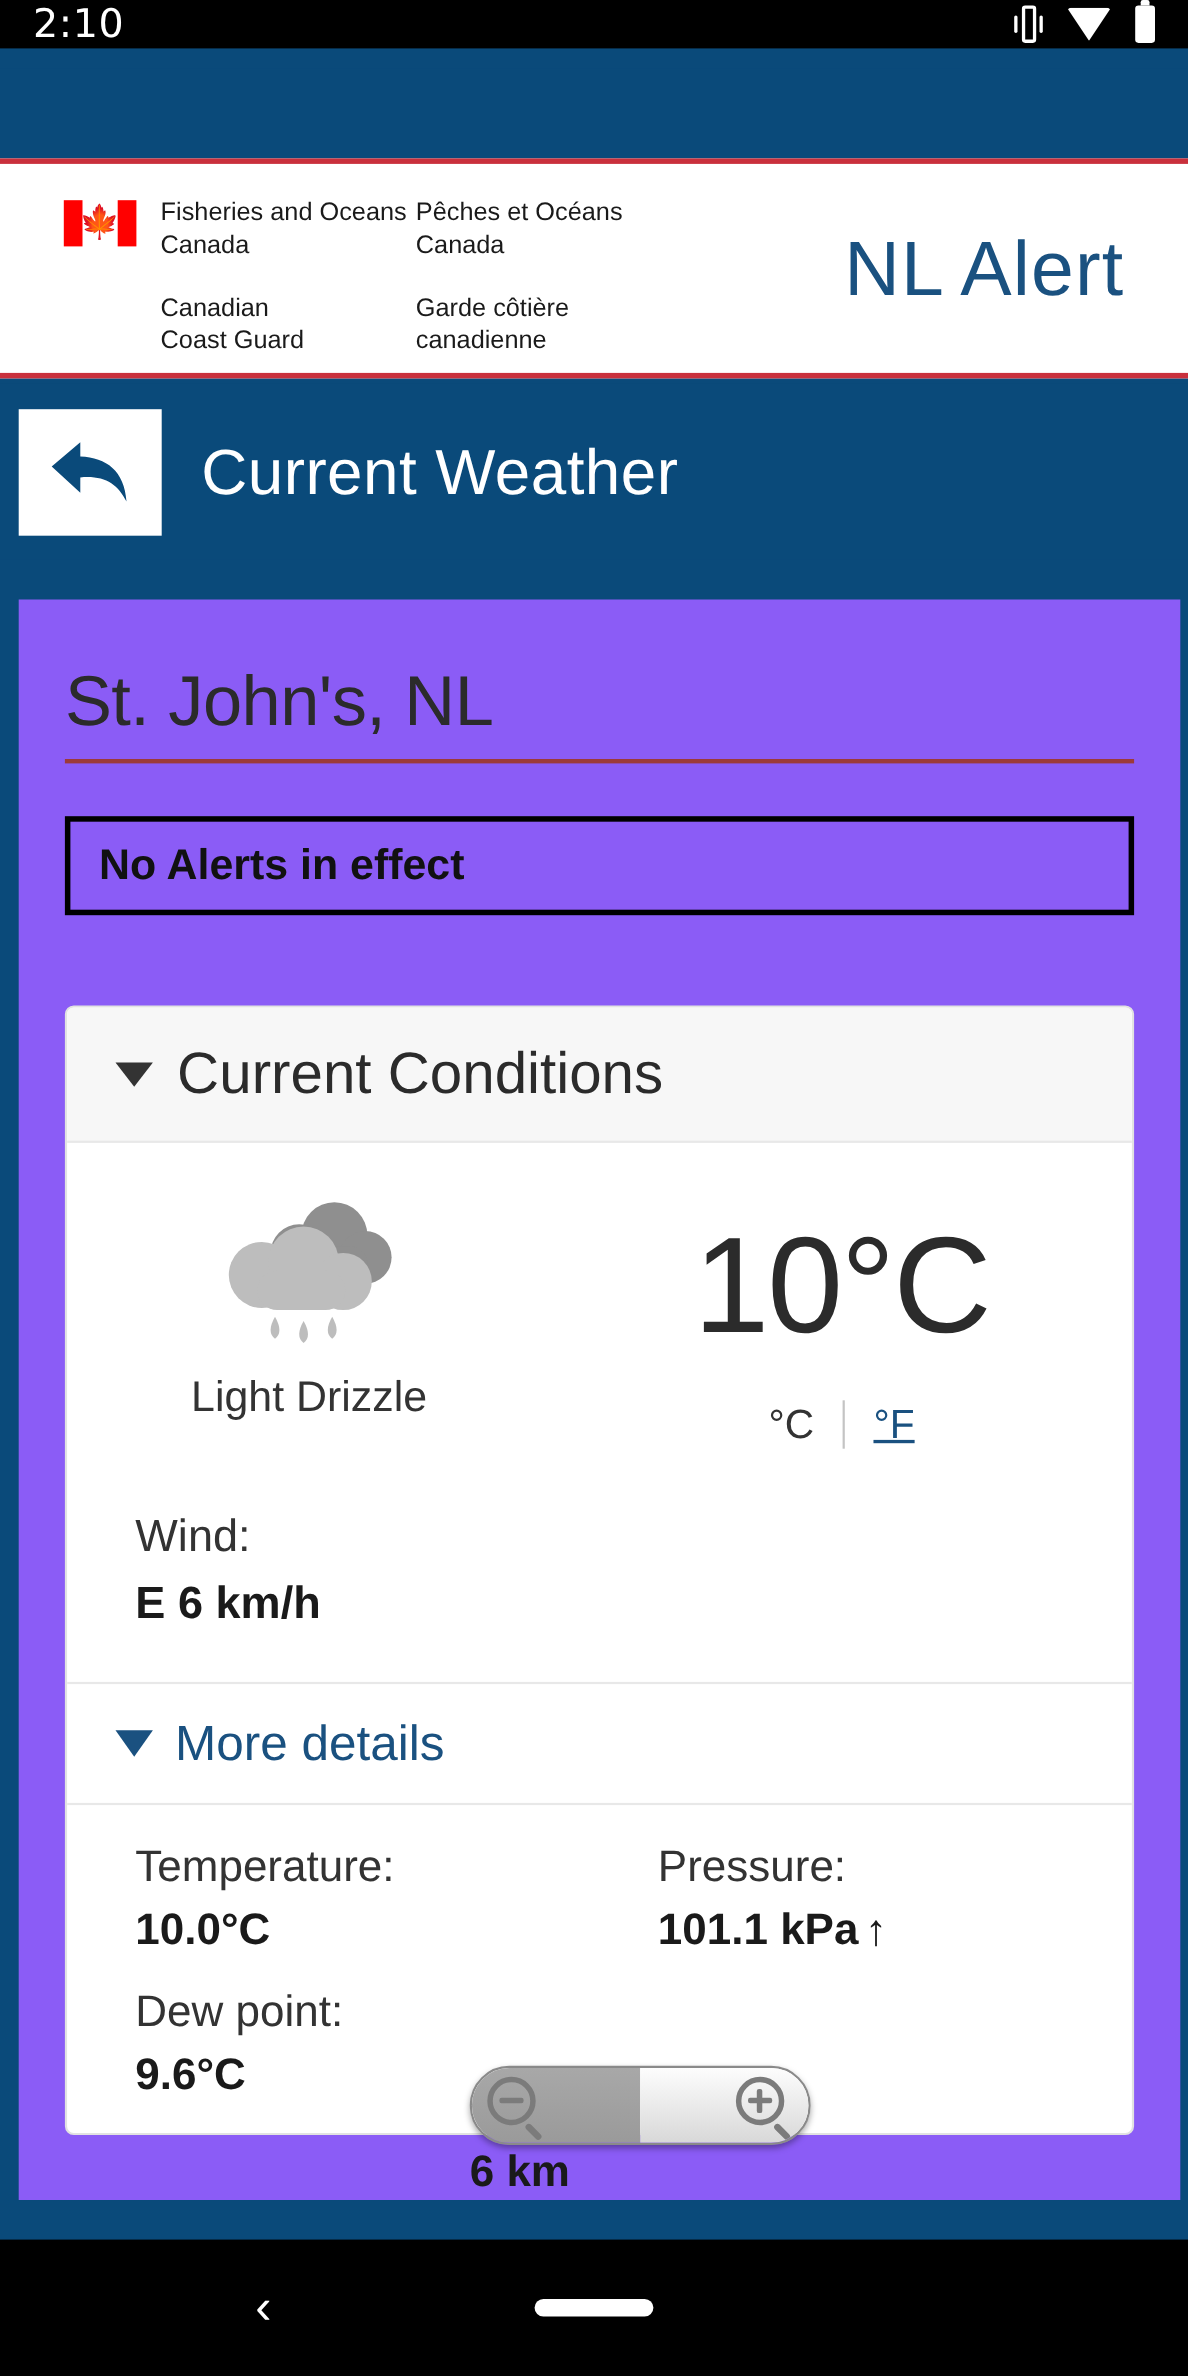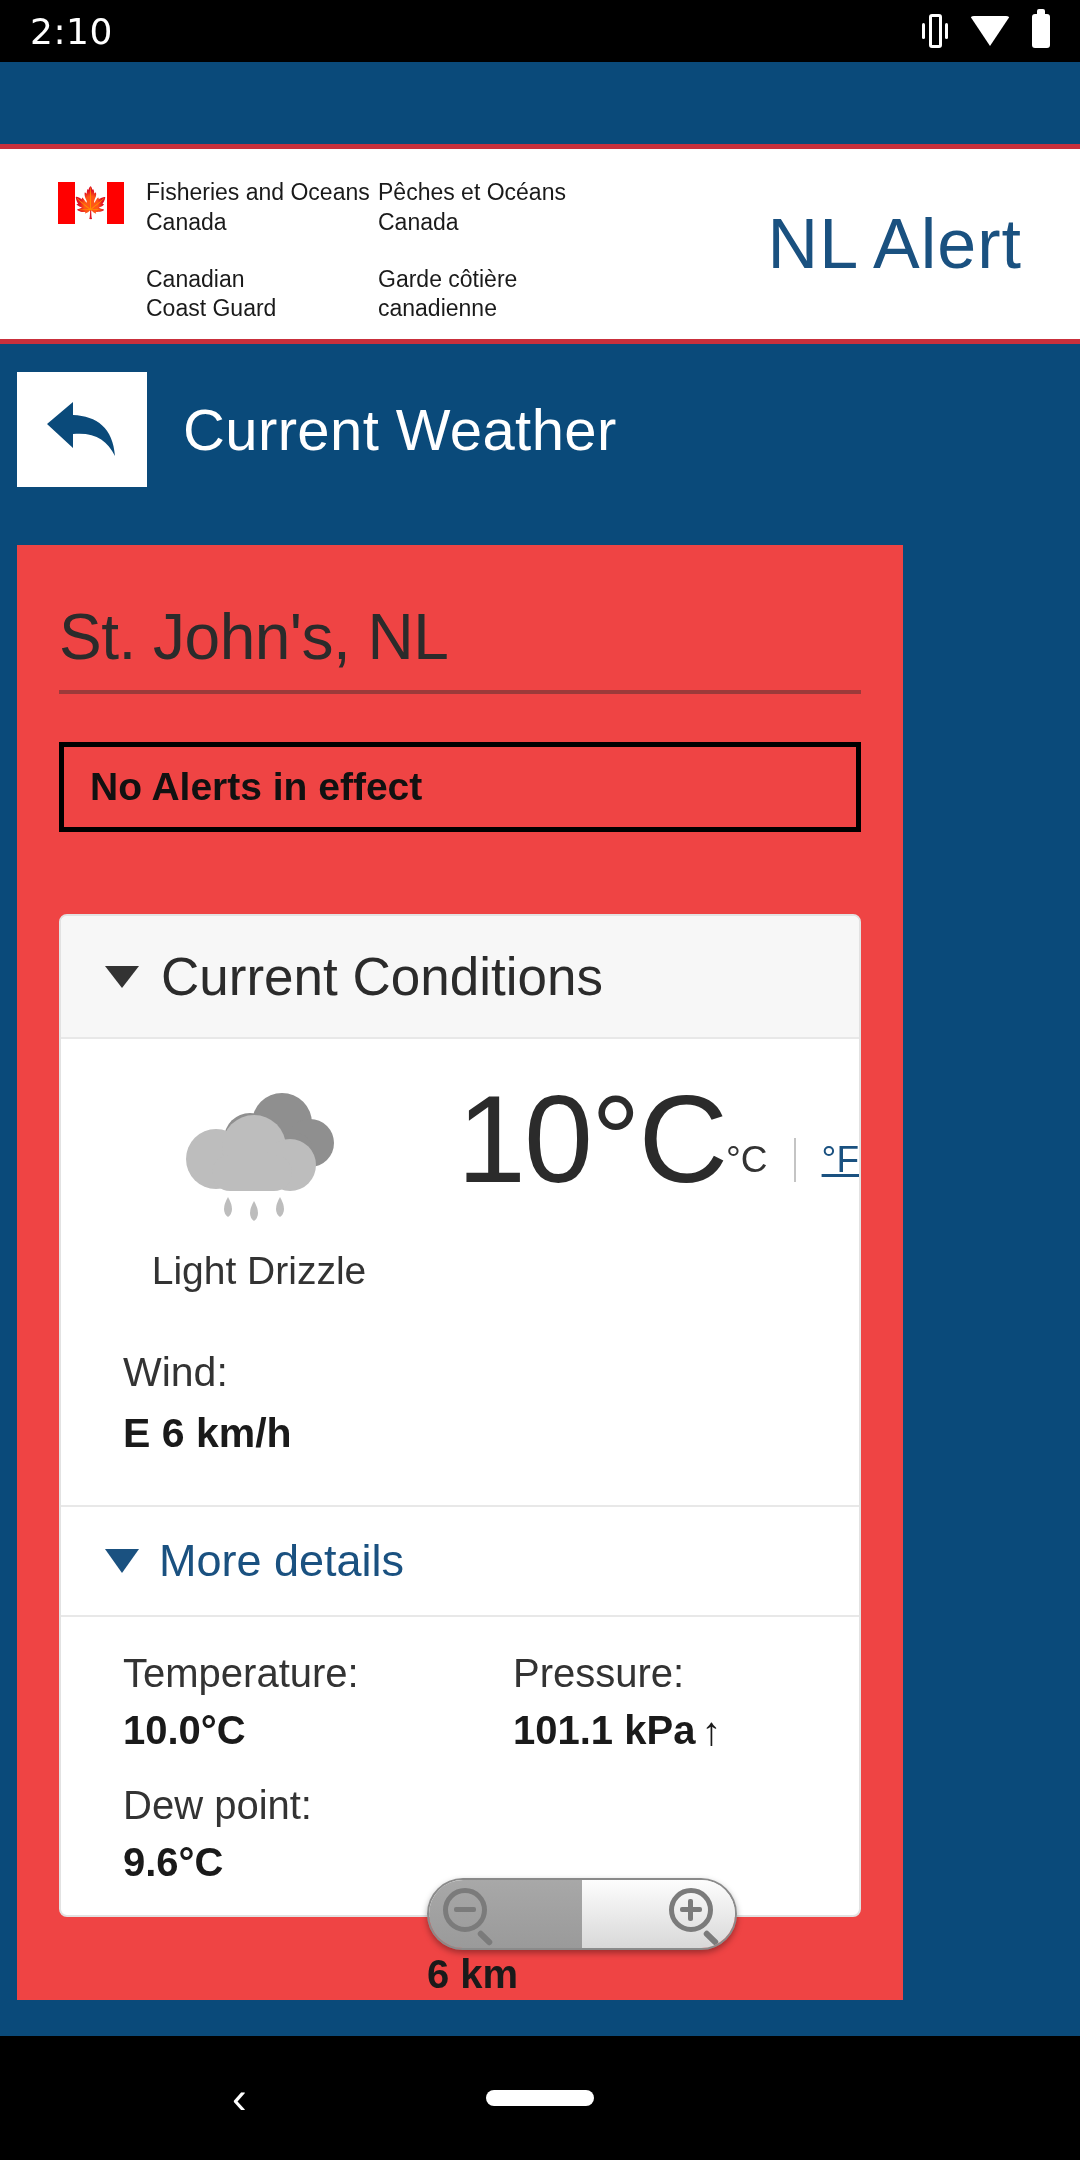--- a/index.html
+++ b/index.html
@@ -6,21 +6,21 @@
   html,body { width:1080px; height:2160px; }
   body {
     font-family:"Liberation Sans", sans-serif;
     background:#000;
     overflow:hidden;
   }
   .phone { position:relative; width:1080px; height:2160px; background:#0a4a7a; }
 
   
   .statusbar {
-    position:absolute; top:0; left:0; width:1080px; height:62px;
+    position:absolute; top:0; left:0; width:1080px; height:44px;
     background:#000; display:flex; align-items:center;
     padding:0 30px; color:#fff;
   }
   .status-time { font-size:36px; letter-spacing:0.5px; font-family:"DejaVu Sans", sans-serif; }
   .status-icons { margin-left:auto; display:flex; align-items:center; gap:22px; }
   .ic-vibrate { position:relative; width:26px; height:34px; }
   .ic-vibrate .body { position:absolute; left:7px; top:0; width:13px; height:34px;
     border:3px solid #fff; border-radius:3px; }
   .ic-vibrate:before, .ic-vibrate:after {
     content:""; position:absolute; top:9px; width:3px; height:16px; background:#fff; border-radius:2px; }
@@ -67,22 +67,22 @@
   .backbtn {
     width:130px; height:115px; background:#fff; margin-left:17px;
     display:flex; align-items:center; justify-content:center; flex:none;
   }
   .backbtn svg { width:78px; height:62px; display:block; }
   .page-title { color:#fff; font-size:58px; font-weight:normal; margin-left:36px;
     letter-spacing:0.4px; }
 
   
   .card {
-    position:absolute; top:545px; left:17px; width:886px; height:1456px;
-    background:#ef4444; overflow:hidden;
+    position:absolute; top:545px; left:17px; width:1056px; height:1456px;
+    background:#8b5cf6; overflow:hidden;
   }
   .loc-name { font-size:64px; color:#2b2b2b; padding:55px 0 16px 42px; letter-spacing:-0.5px; }
   .loc-rule { height:4px; background:#9c3a3a; margin:0 42px 0 42px; }
   .alertbox {
     margin:48px 42px 0 42px; border:5px solid #000; height:90px;
     display:flex; align-items:center; padding-left:26px;
   }
   .alertbox span { font-size:39px; font-weight:bold; color:#111; }
 
   
@@ -95,21 +95,21 @@
     padding:30px 0 30px 44px; display:flex; align-items:center; gap:22px;
   }
   .caret-sm { width:0; height:0; border-left:17px solid transparent;
     border-right:17px solid transparent; border-top:22px solid #333; flex:none; }
   .panel-head h2 { font-size:53px; color:#2b2b2b; font-weight:400; }
 
   .cond-body { padding:32px 0 0 0; display:flex; align-items:flex-start; }
   .cond-left { width:440px; display:flex; flex-direction:column; align-items:center; padding-top:14px; }
   .wx-icon { width:210px; height:150px; position:relative; }
   .cond-desc { font-size:39px; color:#333; margin-top:14px; }
-  .cond-right { flex:1; display:flex; flex-direction:row; align-items:center; padding-top:6px; }
+  .cond-right { flex:1; display:flex; flex-direction:column; align-items:center; padding-top:6px;margin-top:30px; }
   .big-temp { font-size:124px; color:#2b2b2b; line-height:1; letter-spacing:-2px; }
   .unit-toggle { display:flex; align-items:center; gap:26px; margin-top:42px; }
   .unit-toggle .u { font-size:37px; color:#333; }
   .unit-toggle .sep { width:2px; height:44px; background:#c4c4c4; }
   .unit-toggle .u.link { color:#1a5180; text-decoration:underline; }
 
   .wind-block { padding:56px 0 0 62px; }
   .wind-block .lbl { font-size:41px; color:#333; }
   .wind-block .val { font-size:41px; color:#1a1a1a; font-weight:bold; margin-top:14px; }
 

